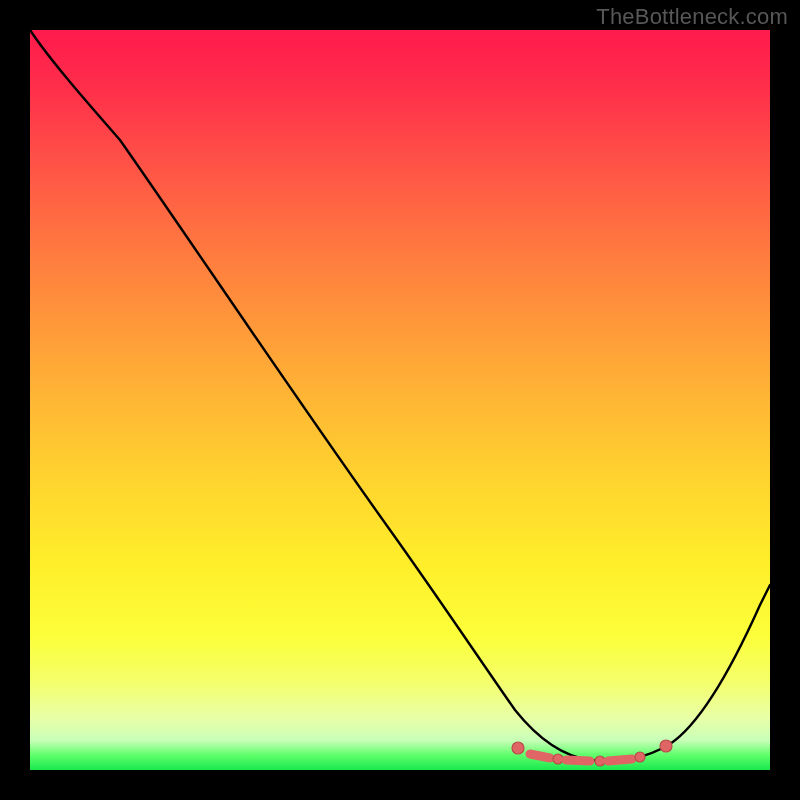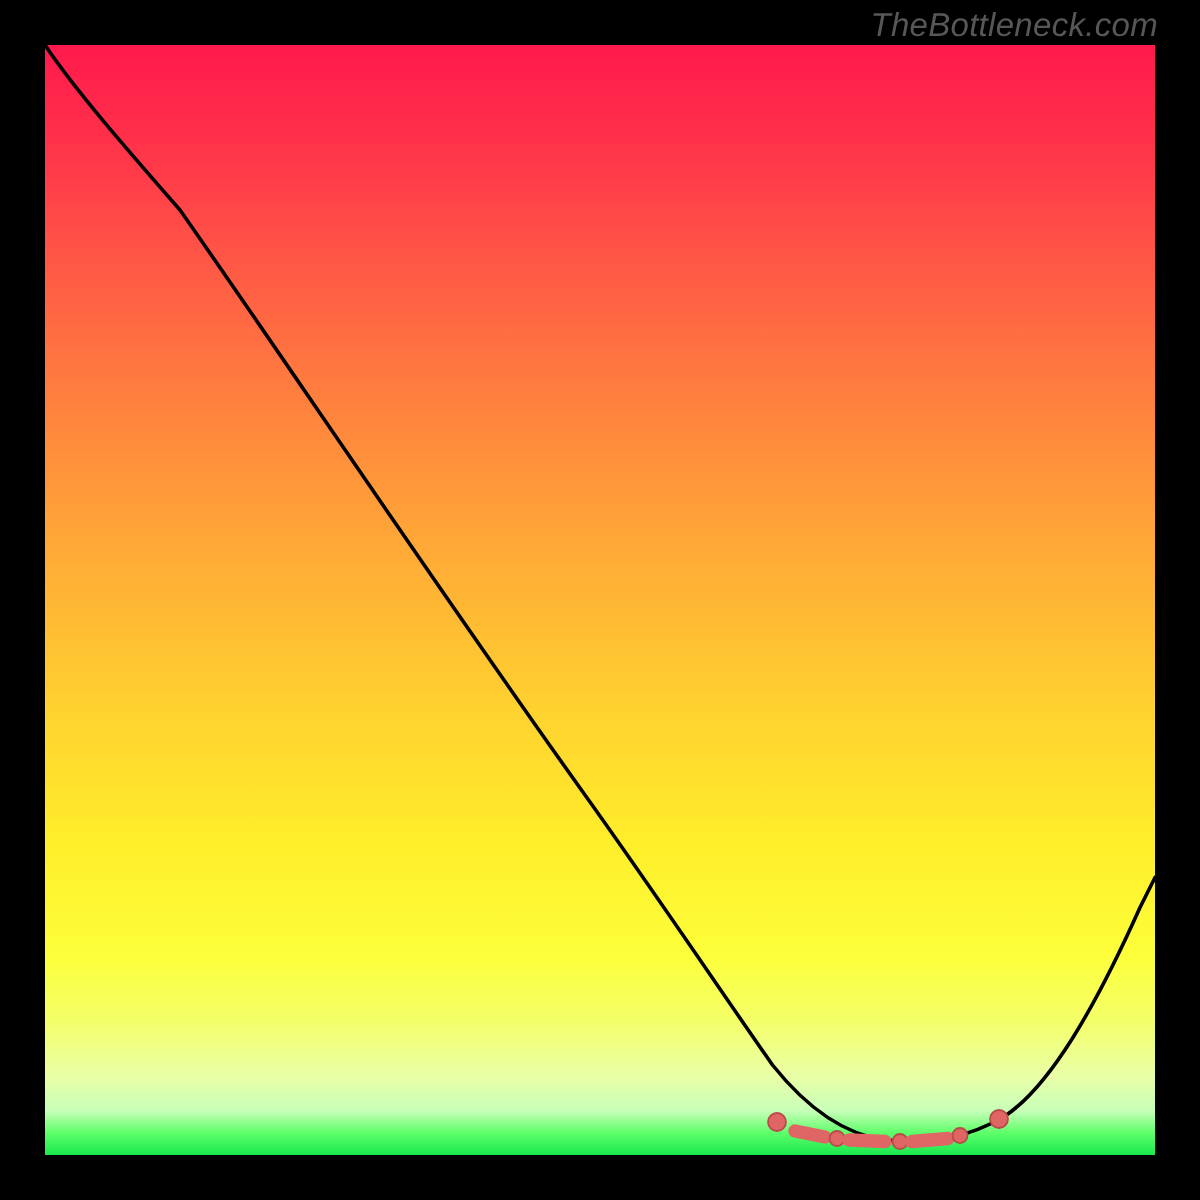--- a/index.html
+++ b/index.html
@@ -6,27 +6,26 @@
   html, body { width: 800px; height: 800px; overflow: hidden; background: #000; }
   .frame {
     position: relative;
     width: 800px;
     height: 800px;
     background: #000;
   }
   .watermark {
     position: absolute;
     top: 4px;
-    right: 28px;
+    right: 12px;
     font-family: Arial, Helvetica, sans-serif;
     font-size: 22px;
     color: #575757;
     letter-spacing: 0.2px;
     user-select: none;
-    font-style: italic;
   }
   .plot {
     position: absolute;
     left: 30px;
     top: 30px;
     width: 740px;
     height: 740px;
   }
   
   .gradient {

